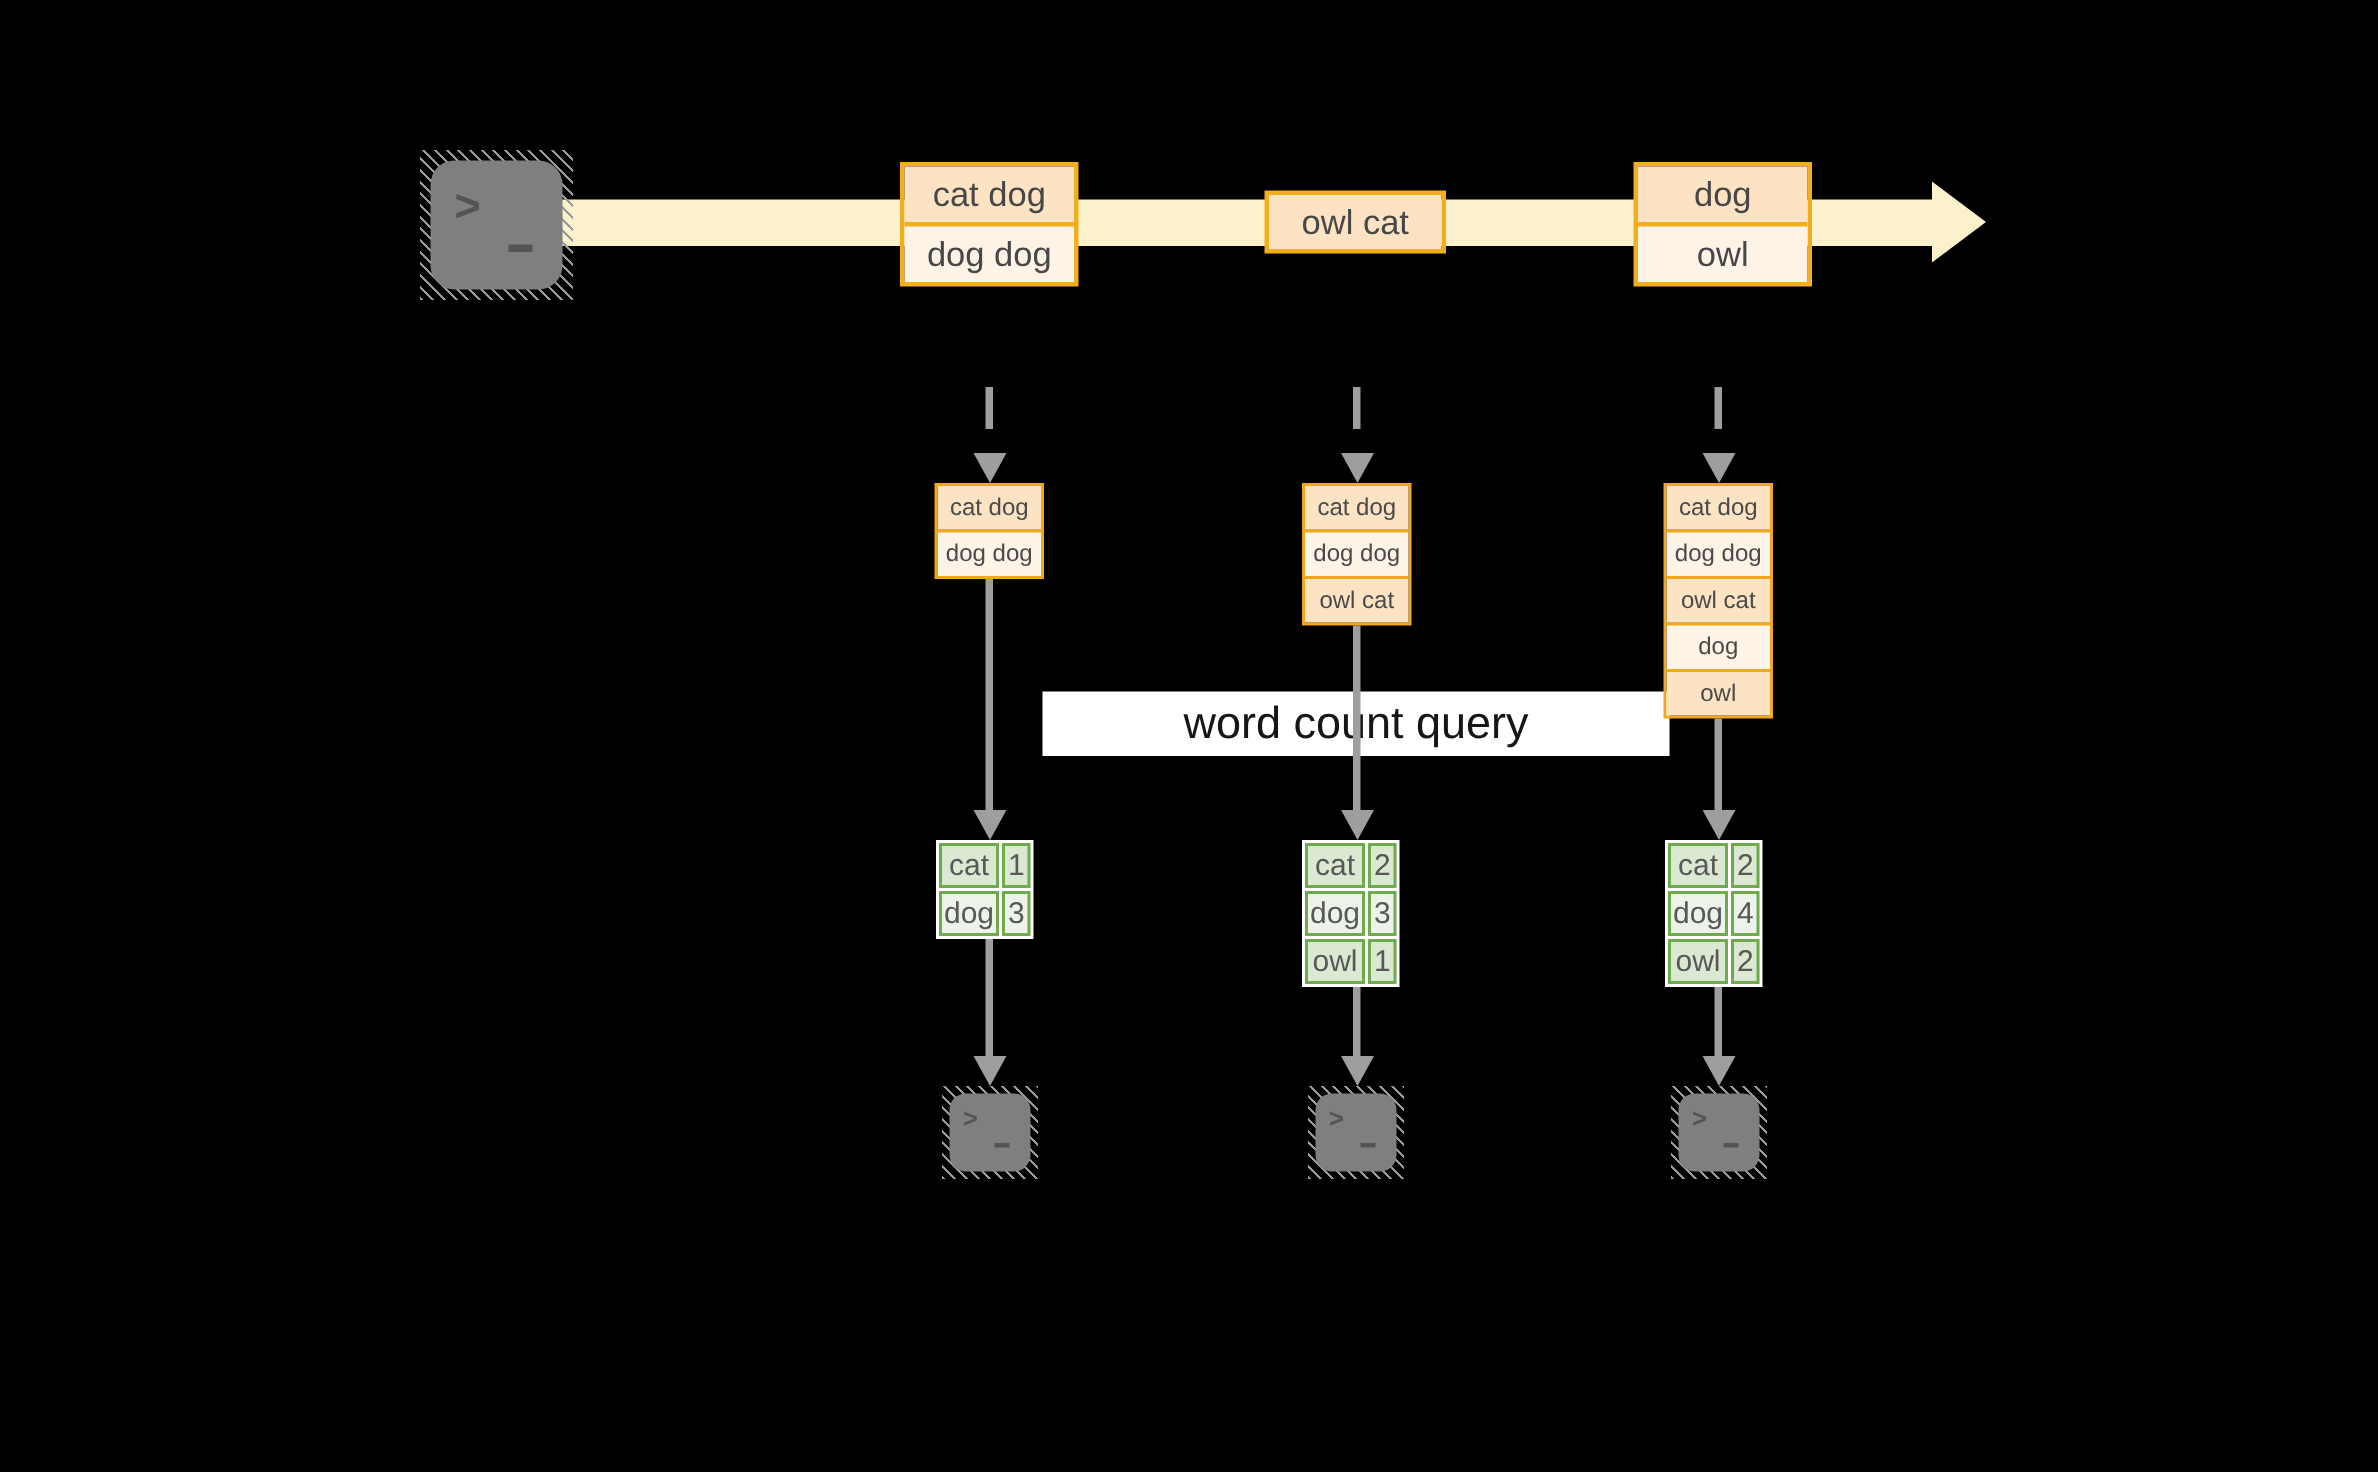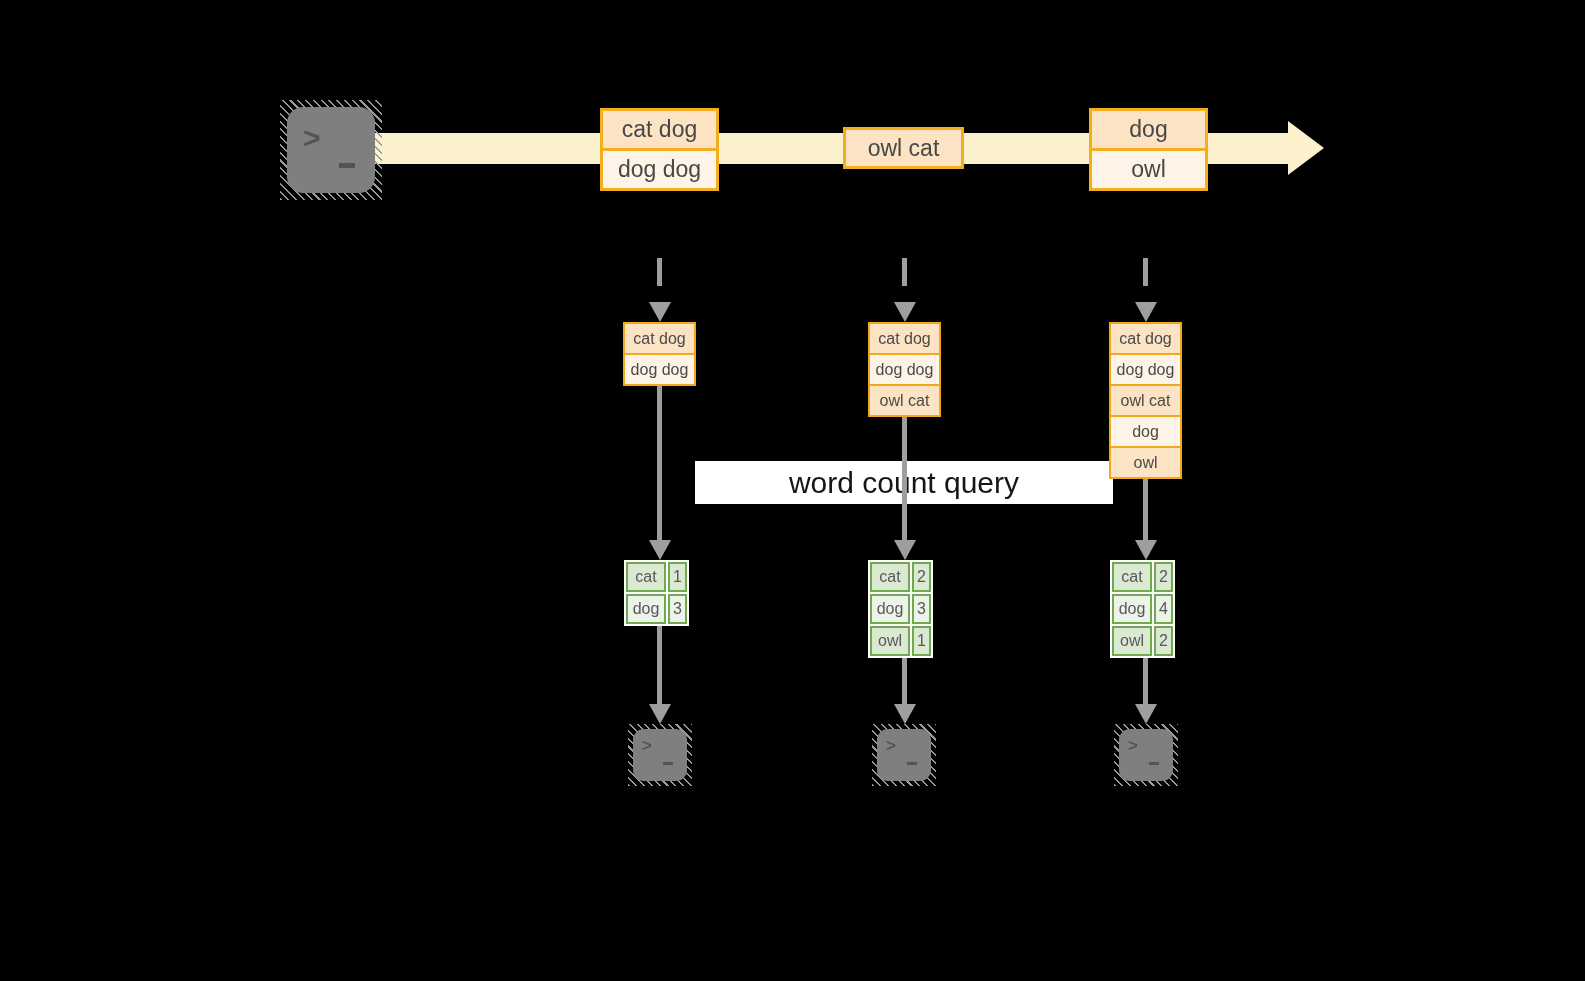--- a/index.html
+++ b/index.html
@@ -47,21 +47,21 @@
   .stack .row:nth-child(even){background:#fdf3e6;}
   
   .banner{position:absolute;left:695px;top:461px;width:418px;height:43px;background:#ffffff;z-index:2;
     display:flex;align-items:center;justify-content:center;font-size:30px;color:#161616;}
   
   .sol-line{position:absolute;width:5px;background:#9e9e9e;z-index:4;}
   
   .gtable{position:absolute;background:#ffffff;padding:2px;z-index:3;
     display:grid;grid-template-columns:40px 19px;gap:2px;}
   .gcell{border:2px solid #6faa4e;height:26px;display:flex;align-items:center;justify-content:center;
-    font-size:16px;color:#585858;}
+    font-size:20px;color:#585858;}
   .gtable .gcell:nth-child(4n+1),.gtable .gcell:nth-child(4n+2){background:#dce9d2;}
   .gtable .gcell:nth-child(4n+3),.gtable .gcell:nth-child(4n){background:#eef3e9;}
 </style>
 </head>
 <body>
 
 <div class="band"></div>
 <div class="band-head"></div>
 
 <div class="term term-lg">

